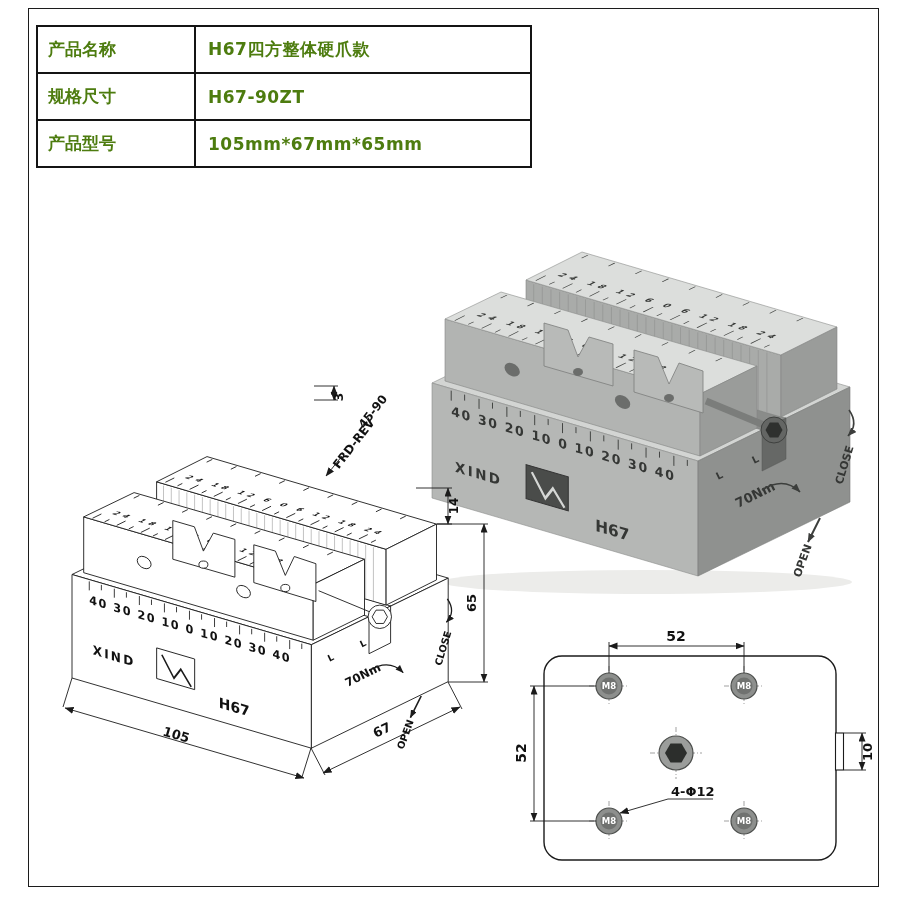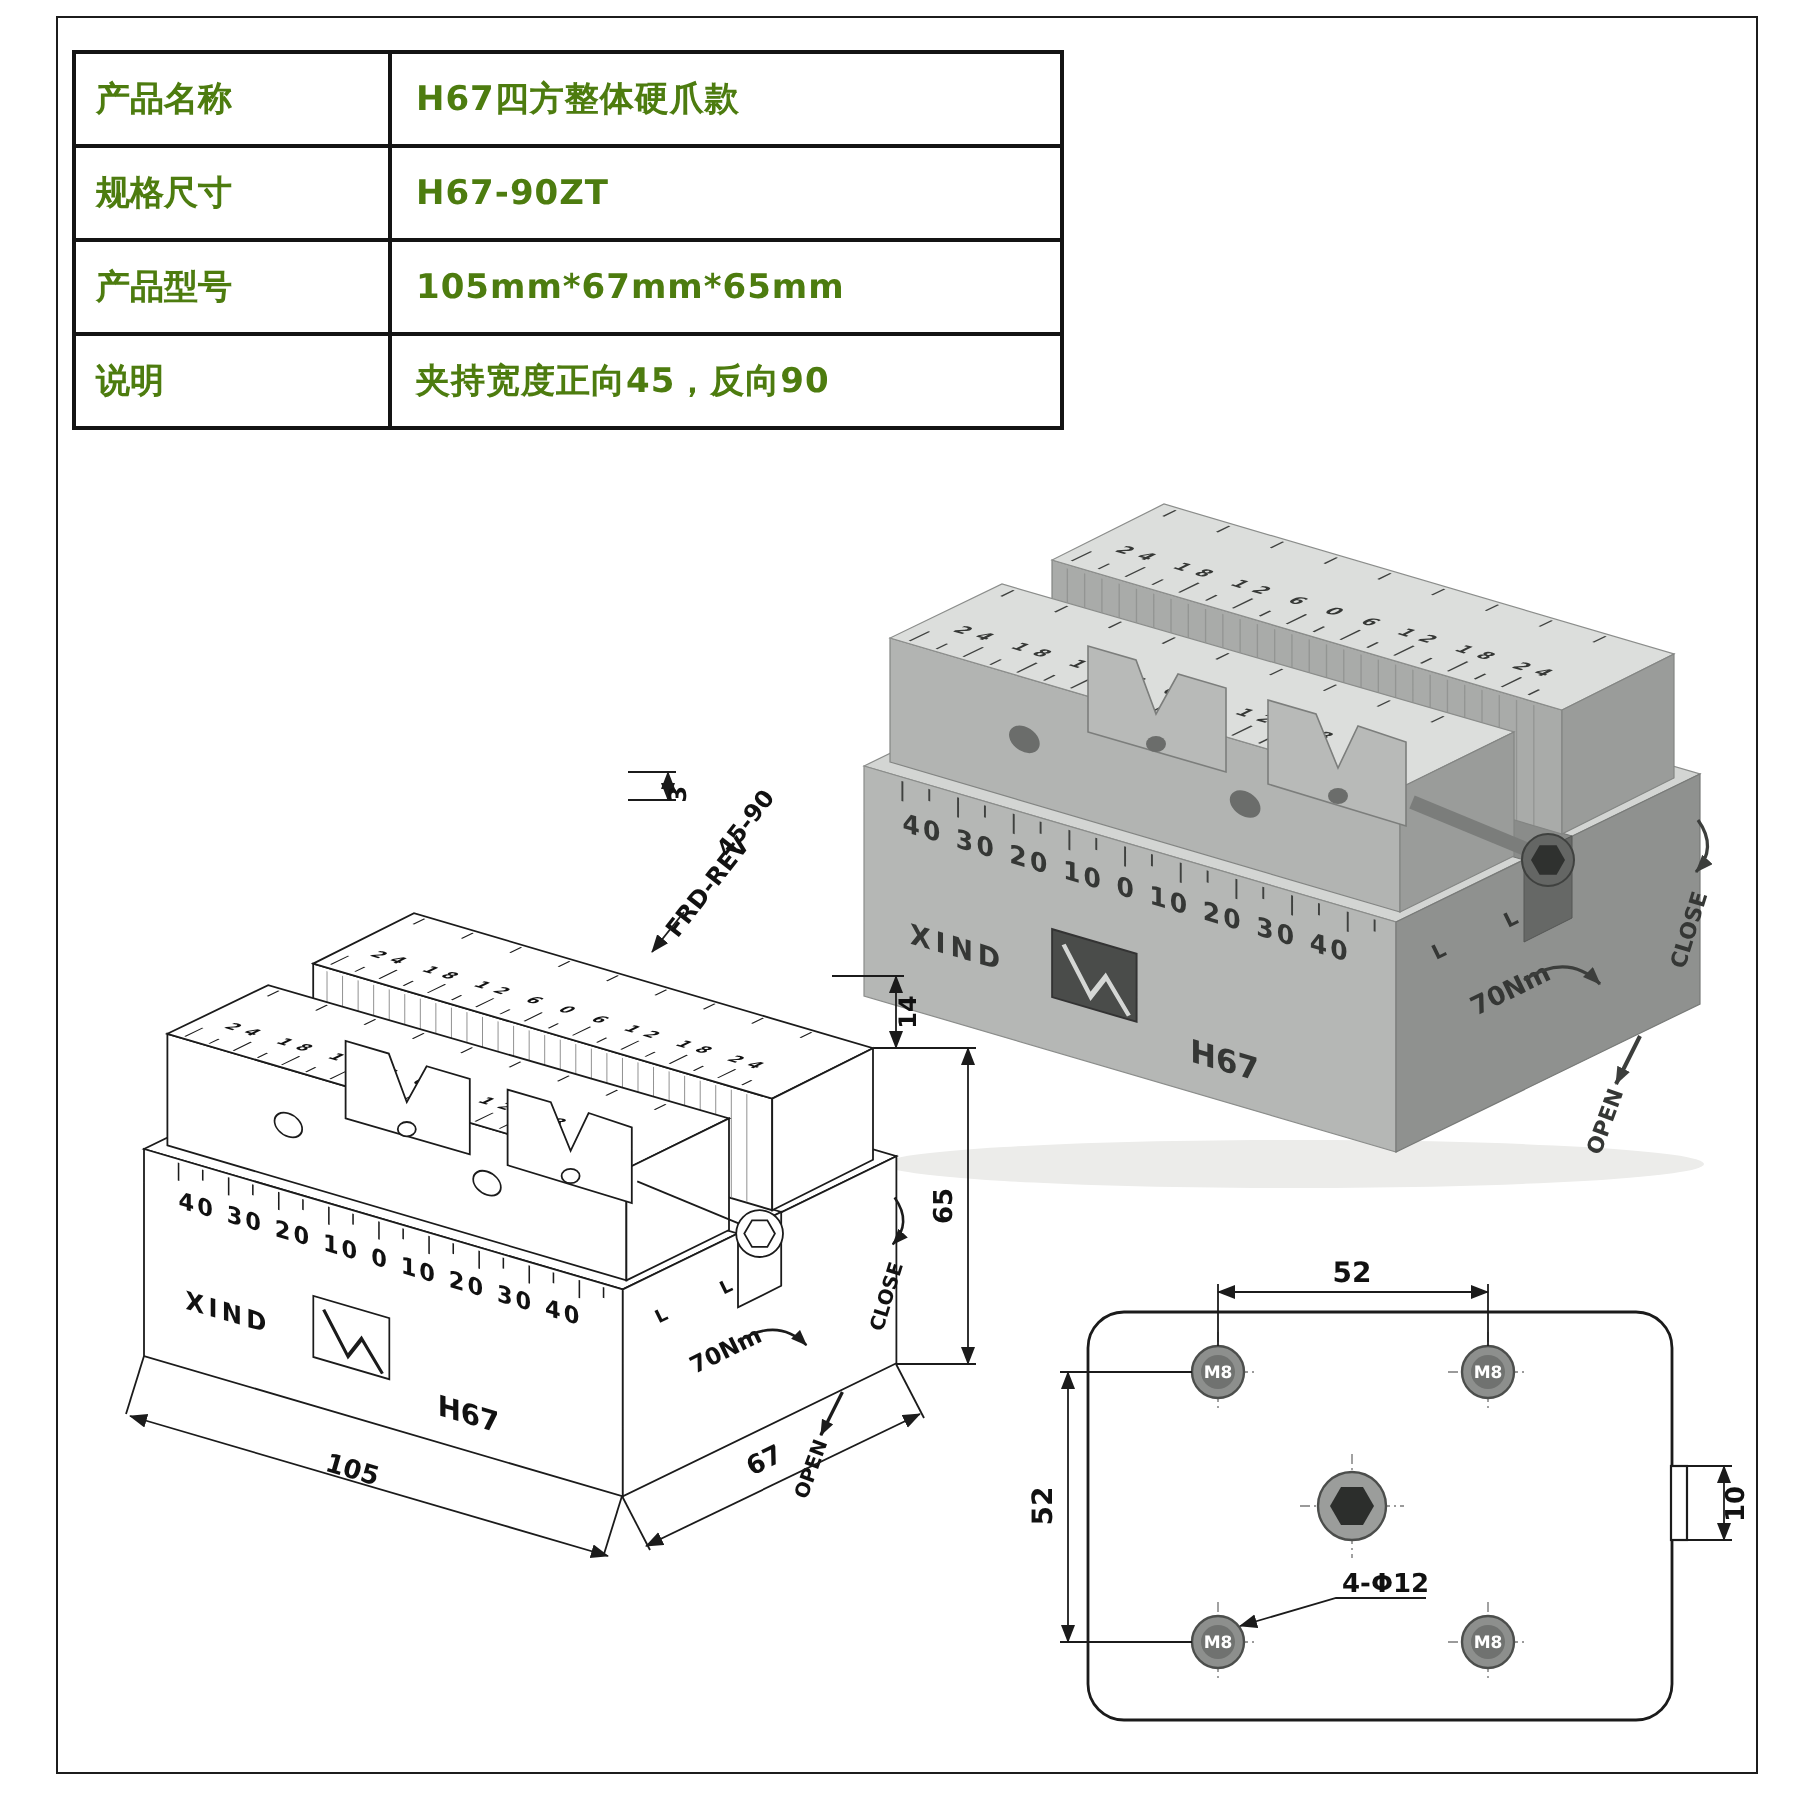--- a/index.html
+++ b/index.html
@@ -36,24 +36,20 @@
       <td class="val">H67四方整体硬爪款</td>
     </tr>
     <tr>
       <td class="lab">规格尺寸</td>
       <td class="val">H67-90ZT</td>
     </tr>
     <tr>
       <td class="lab">产品型号</td>
       <td class="val">105mm*67mm*65mm</td>
     </tr>
-    <tr>
-      <td class="lab">说明</td>
-      <td class="val">夹持宽度正向45，反向90</td>
-    </tr>
   </tbody>
     </table>
 
   <svg class="ph" style="left:412px;top:158px;" width="475" height="440" viewBox="0 0 475 440">
     <defs>
       <marker id="ph-arr" markerWidth="9" markerHeight="8" refX="8.5" refY="3.5" orient="auto-start-reverse" markerUnits="userSpaceOnUse">
           <path d="M0,0L9,3.5L0,7Z" fill="#3c3e3c"></path>
         </marker>
       <path id="ph-ser" d="M8,0v-60M17,0v-60M26,0v-60M35,0v-60M44,0v-60M53,0v-60M62,0v-60M71,0v-60M80,0v-60M89,0v-60M98,0v-60M107,0v-60M116,0v-60M125,0v-60M134,0v-60M143,0v-60M152,0v-60M161,0v-60M170,0v-60M179,0v-60M188,0v-60M197,0v-60M206,0v-60M215,0v-60M224,0v-60M233,0v-60M242,0v-60M251,0v-60"></path>
       <path id="ph-rt" d="M8,2v7M36,2v7M64,2v7M92,2v7M120,2v7M148,2v7M176,2v7M204,2v7M232,2v7M8,60v-11M22,60v-6M36,60v-11M50,60v-6M64,60v-11M78,60v-6M92,60v-11M106,60v-6M120,60v-11M134,60v-6M148,60v-11M162,60v-6M176,60v-11M190,60v-6M204,60v-11M218,60v-6M232,60v-11M246,60v-6"></path>

